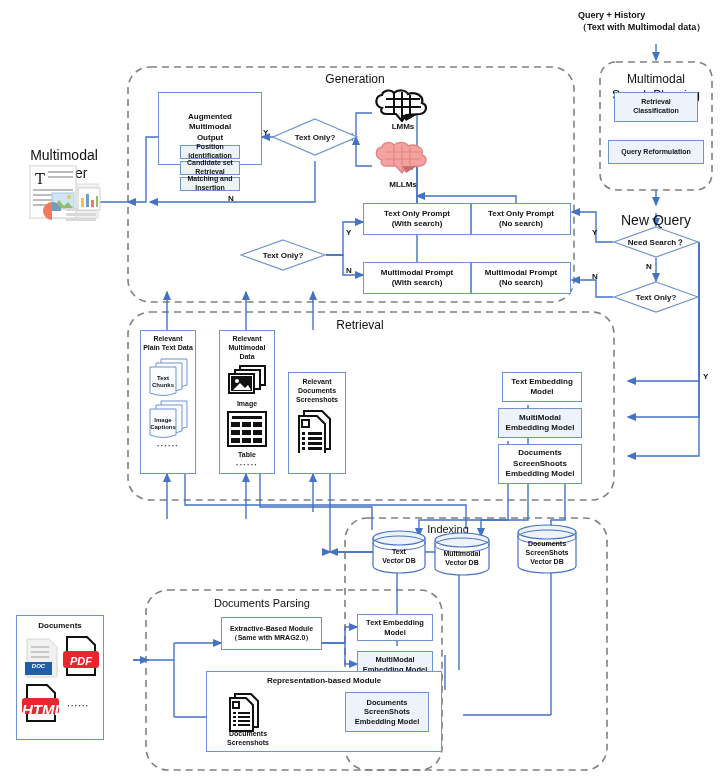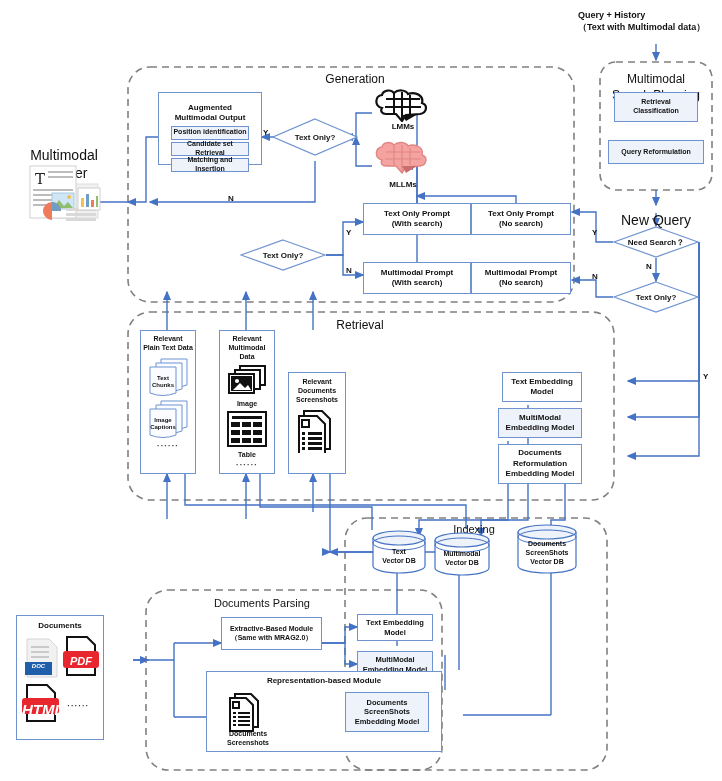--- a/index.html
+++ b/index.html
@@ -133,21 +133,21 @@
       <path d="M445,655 L445,690 L445,690"></path>
     </g>
   </svg>
 
   <div class="grouplbl t12" style="left:600px;top:72px;width:112px;text-align:center;">
     <div>Multimodal</div>
     <div>Search Planning</div>
   </div>
   <div class="grouplbl t12" style="left:285px;top:72px;width:140px;text-align:center;">Generation</div>
   <div class="grouplbl t12" style="left:290px;top:318px;width:140px;text-align:center;">Retrieval</div>
-  <div class="grouplbl t11" style="left:414px;top:522px;width:120px;text-align:center;">Indexing</div>
+  <div class="grouplbl t11" style="left:388px;top:522px;width:120px;text-align:center;">Indexing</div>
   <div class="grouplbl t11" style="left:172px;top:596px;width:180px;text-align:center;">Documents Parsing</div>
 
   <div class="node" style="left:578px;top:10px;width:144px;">
     <div class="t9">Query + History</div>
     <div class="t9">（Text with Multimodal data）</div>
   </div>
   <div class="node t10" style="left:600px;top:194px;width:112px;text-align:center;margin-top:17px;">New Query</div>
 
   <div class="node bfill ctr" style="left:614px;top:92px;width:84px;height:30px;">
     <div class="t7">
@@ -186,21 +186,21 @@
 
   <div class="edgelbl" style="left:592px;top:228px;">Y</div>
   <div class="edgelbl" style="left:646px;top:262px;">N</div>
   <div class="edgelbl" style="left:592px;top:272px;">N</div>
   <div class="edgelbl" style="left:703px;top:372px;">Y</div>
   <div class="edgelbl" style="left:346px;top:228px;">Y</div>
   <div class="edgelbl" style="left:346px;top:266px;">N</div>
   <div class="edgelbl" style="left:263px;top:128px;">Y</div>
   <div class="edgelbl" style="left:228px;top:194px;">N</div>
 
-  <div class="node bbox" style="left:158px;top:92px;width:104px;height:73px;padding:10px;">
+  <div class="node bbox" style="left:158px;top:92px;width:104px;height:73px;padding:19px;">
     <div class="t8" style="text-align:center;">
       <div>Augmented</div>
       <div>Multimodal Output</div>
     </div>
     <div class="bfill ctr t7" style="margin:2px 2px 0;height:12px;">Position identification</div>
     <div class="bfill ctr t7" style="margin:2px 2px 0;height:12px;">Candidate set Retrieval</div>
     <div class="bfill ctr t7" style="margin:2px 2px 0;height:12px;">Matching and Insertion</div>
   </div>
 
   <div class="node" style="left:372px;top:88px;width:62px;height:46px;">
@@ -379,21 +379,21 @@
   </div>
   <div class="node bfill ctr" style="left:498px;top:408px;width:84px;height:30px;">
     <div class="t8">
       <div>MultiModal</div>
       <div>Embedding Model</div>
     </div>
   </div>
   <div class="node bbox ctr" style="left:498px;top:444px;width:84px;height:40px;">
     <div class="t8">
       <div>Documents</div>
-      <div>Reformulation</div>
+      <div>ScreenShoots</div>
       <div>Embedding Model</div>
     </div>
   </div>
 
   <div class="node" style="left:369px;top:530px;width:60px;height:44px;">
     <svg width="60" height="44" viewBox="0 0 60 44">
       <path d="M4,8 v28 a26,7 0 0,0 52,0 v-28" fill="#fff" stroke="#4472c4" stroke-width="1.2"></path>
       <ellipse cx="30" cy="8" rx="26" ry="7" fill="#eef3fb" stroke="#4472c4" stroke-width="1.2"></ellipse>
       <ellipse cx="30" cy="13" rx="26" ry="7" fill="none" stroke="#4472c4" stroke-width="1"></ellipse>
     </svg>

